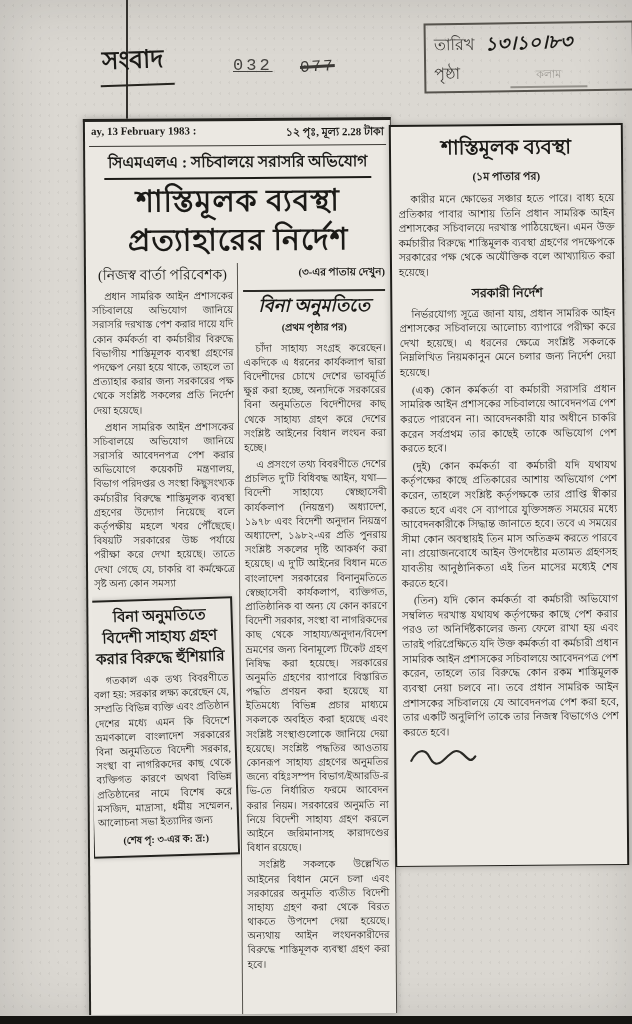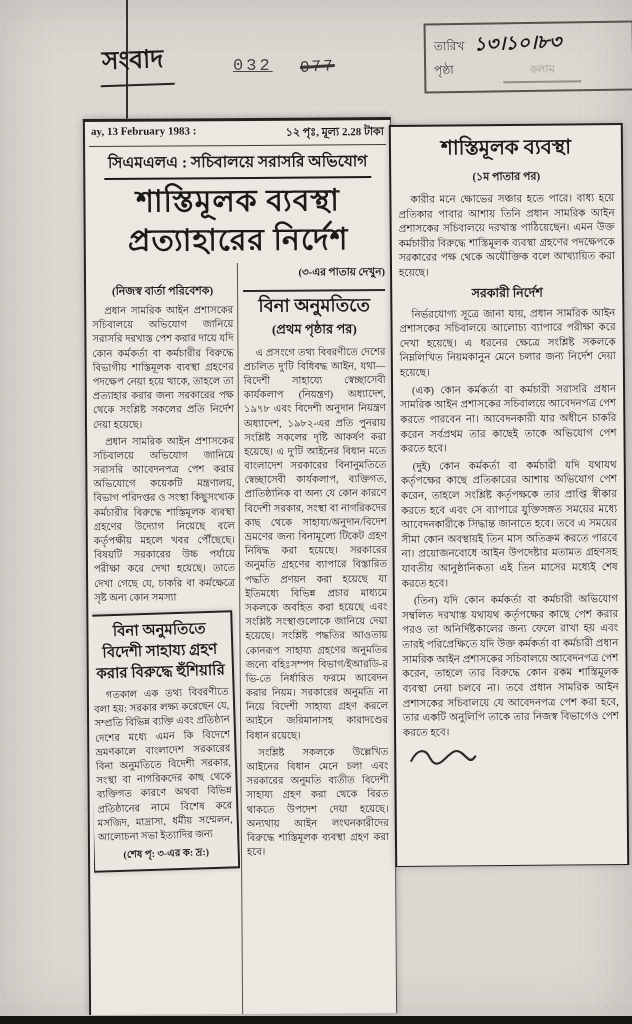--- a/index.html
+++ b/index.html
@@ -32,57 +32,57 @@
     position:absolute;left:300px;top:58px;font-size:16px;letter-spacing:2px;color:#3b3936;
     font-family:"Liberation Mono","DejaVu Sans Mono",monospace;
     text-decoration:line-through;text-decoration-thickness:3px;transform:rotate(-3deg);
   }
   .stamp-box{
     position:absolute;left:424px;top:22px;width:190px;height:58px;
     border:2px solid #56534d;padding:4px 8px;transform:rotate(-0.8deg);
     font-family:"Liberation Sans","DejaVu Sans",sans-serif;
   }
   .sb-row{display:flex;align-items:baseline;gap:10px;}
-  .sb-label{font-size:12px;color:#3e3c38;}
+  .sb-label{font-size:16px;color:#3e3c38;}
   .sb-date{font-size:19px;font-weight:bold;font-style:italic;transform:rotate(-1deg);}
   .sb-col-note{font-size:11px;color:#6b6862;opacity:.55;margin-left:40px;border-bottom:2px solid #5a5751;padding:0 26px 1px;}
 
   
   .clip-main{
     position:absolute;left:86px;top:118px;width:308px;height:896px;
     background:#ebe8e2;border-top:3px solid #23221e;border-left:2px solid #23221e;
     border-right:1px solid #4a4843;
     box-shadow:0 0 7px rgba(0,0,0,0.25);
     transform:rotate(-0.4deg);padding:2px 4px;overflow:hidden;box-sizing:border-box;
   }
   .dateline{display:flex;justify-content:space-between;font-size:11px;font-weight:bold;
     border-bottom:1px solid #3b3934;padding:1px 2px 2px;}
   .kicker{text-align:center;font-size:15.5px;font-weight:bold;margin:4px auto 2px;
     border-bottom:2px solid #1d1c18;width:fit-content;padding:0 4px 1px;}
   .headline{text-align:center;font-weight:bold;font-size:30px;line-height:1.3;letter-spacing:1px;}
   .cols{display:flex;margin-top:4px;}
   .col-left{width:146px;height:850px;overflow:hidden;padding:0 3px 0 2px;box-sizing:border-box;}
   .col-rule{width:1px;background:#56534d;height:848px;margin:0 1px;}
   .col-mid{flex:1;height:850px;overflow:hidden;padding:0 2px 0 4px;box-sizing:border-box;}
-  .byline{font-size:11px;font-weight:bold;text-align:center;margin:19px 0 2px;}
+  .byline{font-size:14px;font-weight:normal;text-align:center;margin:0 0 2px;}
   p.body{font-size:10px;line-height:1.42;text-align:justify;margin:0 0 3px;text-indent:12px;}
   .jump-ref{font-size:10.5px;text-align:right;font-weight:bold;margin:2px 0 8px;}
 
   
   .warning-box{
     border:2px solid #23221e;margin:8px 0 0 -6px;padding:5px 4px 6px;
     background:#eae7e1;transform:rotate(-1.4deg);box-shadow:0 0 5px rgba(0,0,0,0.2);
   }
   .w-head{font-size:15px;font-weight:bold;text-align:center;line-height:1.4;margin-bottom:4px;}
   .w-ref{font-size:10px;text-align:center;font-weight:bold;margin-top:3px;}
 
   
   .bina-section{border-top:2px solid #2b2a26;padding-top:4px;margin-top:2px;}
-  .b-head{font-size:18px;font-weight:bold;text-align:center;line-height:1.2;}
-  .b-sub{font-size:13px;font-weight:bold;text-align:center;margin:2px 0 5px;}
+  .b-head{font-size:18px;font-weight:bold;text-align:center;line-height:1.2;font-style:italic;}
+  .b-sub{font-size:10px;font-weight:bold;text-align:center;margin:2px 0 5px;}
 
   
   .clip-right{
     position:absolute;left:392px;top:124px;width:234px;height:742px;
     background:#ece9e3;border:2px solid #1f1e1a;border-bottom-width:1px;
     transform:rotate(-0.5deg);padding:4px 7px;overflow:hidden;box-sizing:border-box;
     box-shadow:0 0 7px rgba(0,0,0,0.22);
   }
   .r-head{font-size:20px;font-weight:bold;text-align:center;margin-top:2px;}
   .r-sub{font-size:11px;font-weight:bold;text-align:center;margin:3px 0 5px;}
@@ -142,20 +142,21 @@
       </div>
 
       <div class="col-rule"></div>
 
       <div class="col-mid">
         <div class="jump-ref">(৩-এর পাতায় দেখুন)</div>
 
         <div class="bina-section">
           <div class="b-head">বিনা অনুমতিতে</div>
           <div class="b-sub">(প্রথম পৃষ্ঠার পর)</div>
+          <p class="body">চাঁদা সাহায্য সংগ্রহ করেছেন। একদিকে এ ধরনের কার্যকলাপ দ্বারা বিদেশীদের চোখে দেশের ভাবমূর্তি ক্ষুণ্ণ করা হচ্ছে, অন্যদিকে সরকারের বিনা অনুমতিতে বিদেশীদের কাছ থেকে সাহায্য গ্রহণ করে দেশের সংশ্লিষ্ট আইনের বিধান লংঘন করা হচ্ছে।</p>
           <p class="body">এ প্রসংগে তথ্য বিবরণীতে দেশের প্রচলিত দু'টি বিধিবদ্ধ আইন, যথা—বিদেশী সাহায্যে স্বেচ্ছাসেবী কার্যকলাপ (নিয়ন্ত্রণ) অধ্যাদেশ, ১৯৭৮ এবং বিদেশী অনুদান নিয়ন্ত্রণ অধ্যাদেশ, ১৯৮২-এর প্রতি পুনরায় সংশ্লিষ্ট সকলের দৃষ্টি আকর্ষণ করা হয়েছে। এ দু'টি আইনের বিধান মতে বাংলাদেশ সরকারের বিনানুমতিতে স্বেচ্ছাসেবী কার্যকলাপ, ব্যক্তিগত, প্রাতিষ্ঠানিক বা অন্য যে কোন কারণে বিদেশী সরকার, সংস্থা বা নাগরিকদের কাছ থেকে সাহায্য/অনুদান/বিদেশ ভ্রমণের জন্য বিনামূল্যে টিকেট গ্রহণ নিষিদ্ধ করা হয়েছে। সরকারের অনুমতি গ্রহণের ব্যাপারে বিস্তারিত পদ্ধতি প্রণয়ন করা হয়েছে যা ইতিমধ্যে বিভিন্ন প্রচার মাধ্যমে সকলকে অবহিত করা হয়েছে এবং সংশ্লিষ্ট সংস্থাগুলোকে জানিয়ে দেয়া হয়েছে। সংশ্লিষ্ট পদ্ধতির আওতায় কোনরূপ সাহায্য গ্রহণের অনুমতির জন্যে বহিঃসম্পদ বিভাগ/ইআরডি-র ভি-তে নির্ধারিত ফরমে আবেদন করার নিয়ম। সরকারের অনুমতি না নিয়ে বিদেশী সাহায্য গ্রহণ করলে আইনে জরিমানাসহ কারাদণ্ডের বিধান রয়েছে।</p>
           <p class="body">সংশ্লিষ্ট সকলকে উল্লেখিত আইনের বিধান মেনে চলা এবং সরকারের অনুমতি ব্যতীত বিদেশী সাহায্য গ্রহণ করা থেকে বিরত থাকতে উপদেশ দেয়া হয়েছে। অন্যথায় আইন লংঘনকারীদের বিরুদ্ধে শাস্তিমূলক ব্যবস্থা গ্রহণ করা হবে।</p>
 
         </div>
       </div>
 
     </div>
   </div>
 
   <div class="clip-right">

